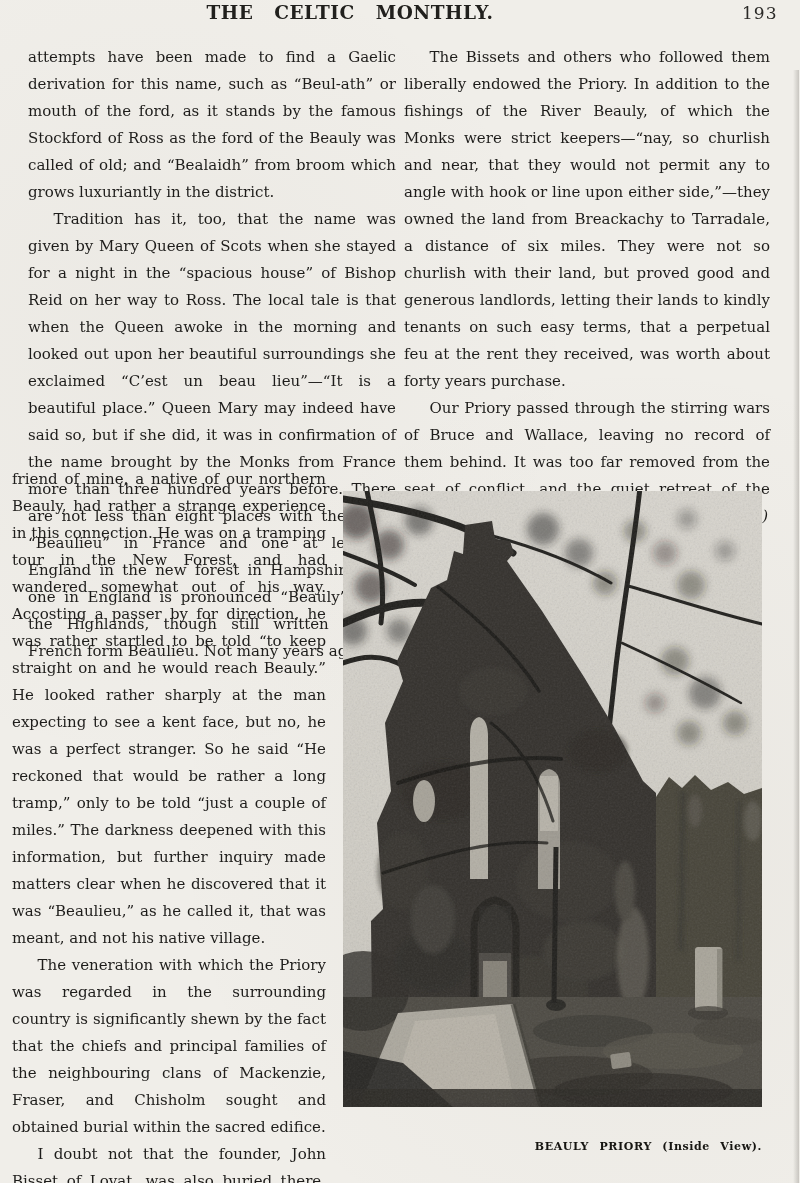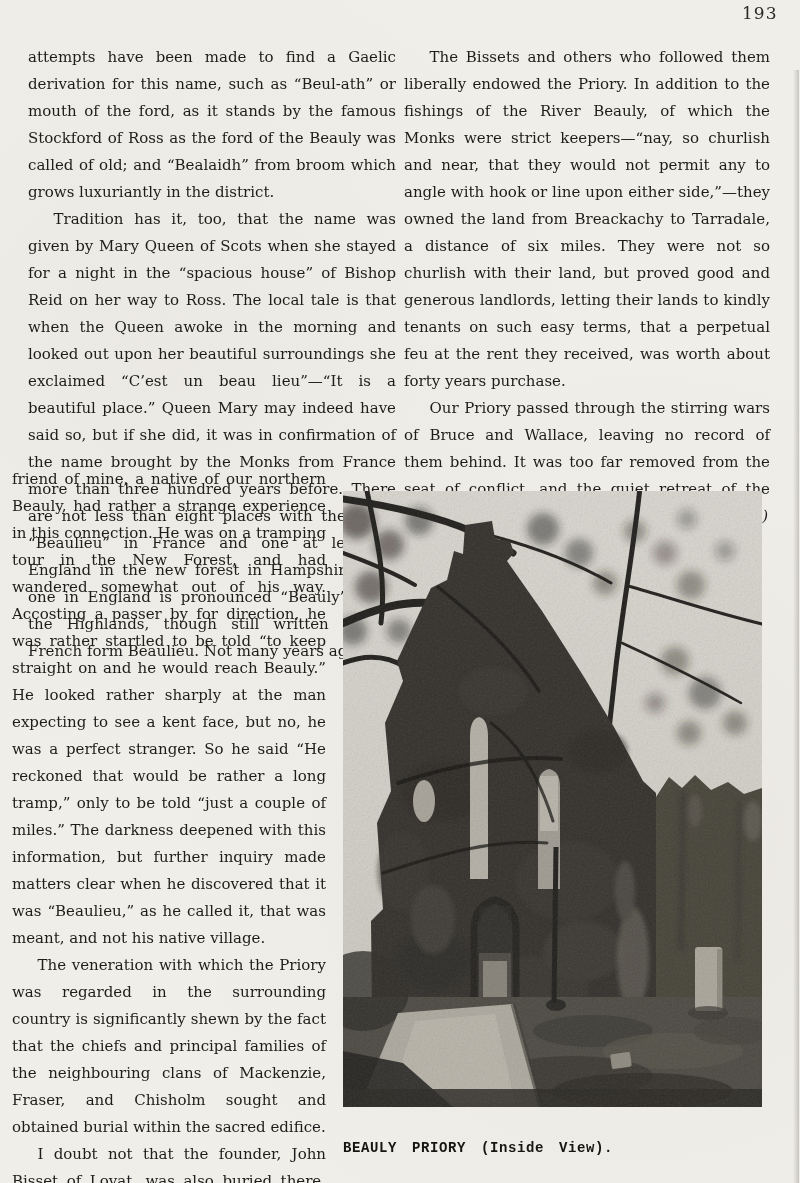--- a/index.html
+++ b/index.html
@@ -36,35 +36,35 @@
     color:#1e1d1b;
   }
   .indent{text-indent:1.7em;}
   .tbc{font-style:italic;margin-left:44px;white-space:nowrap;}
   .photo-fig{
     position:absolute;top:491px;left:343px;width:419px;height:616px;margin:0;padding:0;
   }
   .photo-fig svg{display:block;width:419px;height:616px;}
   .caption{
     position:absolute;top:1140px;left:343px;width:419px;
-    text-align:left;
-    font-size:14px;font-weight:bold;letter-spacing:0.6px;word-spacing:6px;
+    text-align:right;
+    font-size:11px;font-weight:bold;letter-spacing:0.6px;word-spacing:6px;
     color:#161511;
-    font-family:Liberation Mono, monospace;
   }
   .edge-shadow{
     position:absolute;top:70px;right:1px;width:6px;height:1113px;
     background:linear-gradient(to right, rgba(60,55,48,0), rgba(60,55,48,0.22));
   }
 </style>
 </head>
 <body>
 
 <div class="page">
 
+  <div class="masthead">THE CELTIC MONTHLY.</div>
   <div class="pageno">193</div>
 
   <div class="col col-a">
     <p class="p">attempts have been made to find a Gaelic derivation for this name, such as “Beul-ath” or mouth of the ford, as it stands by the famous Stockford of Ross as the ford of the Beauly was called of old; and “Bealaidh” from broom which grows luxuriantly in the district.</p>
     <p class="p indent">Tradition has it, too, that the name was given by Mary Queen of Scots when she stayed for a night in the “spacious house” of Bishop Reid on her way to Ross.  The local tale is that when the Queen awoke in the morning and looked out upon her beautiful surroundings she exclaimed “C’est un beau lieu”—“It is a beautiful place.”  Queen Mary may indeed have said so, but if she did, it was in confirmation of the name brought by the Monks from France more than three hundred years before.  There are not less than eight places with the name “Beaulieu” in France and one at least in England in the new forest in Hampshire.  The one in England is pronounced “Beauly” as in the Highlands, though still written in the French form Beaulieu.  Not many years ago a</p>
   </div>
 
   <div class="col col-b">
     <p class="p">friend of mine, a native of our northern Beauly, had rather a strange experience in this connection.  He was on a tramping tour in the New Forest, and had wandered somewhat out of his way.  Accosting a passer by for direction, he was rather startled to be told “to keep straight on and he would reach Beauly.”  He looked rather sharply at the man expecting to see a kent face, but no, he was a perfect stranger.  So he said “He reckoned that would be rather a long tramp,” only to be told “just a couple of miles.”  The darkness deepened with this information, but further inquiry made matters clear when he discovered that it was “Beaulieu,” as he called it, that was meant, and not his native village.</p>
     <p class="p indent">The veneration with which the Priory was regarded in the surrounding country is significantly shewn by the fact that the chiefs and principal families of the neighbouring clans of Mackenzie, Fraser, and Chisholm sought and obtained burial within the sacred edifice.</p>

